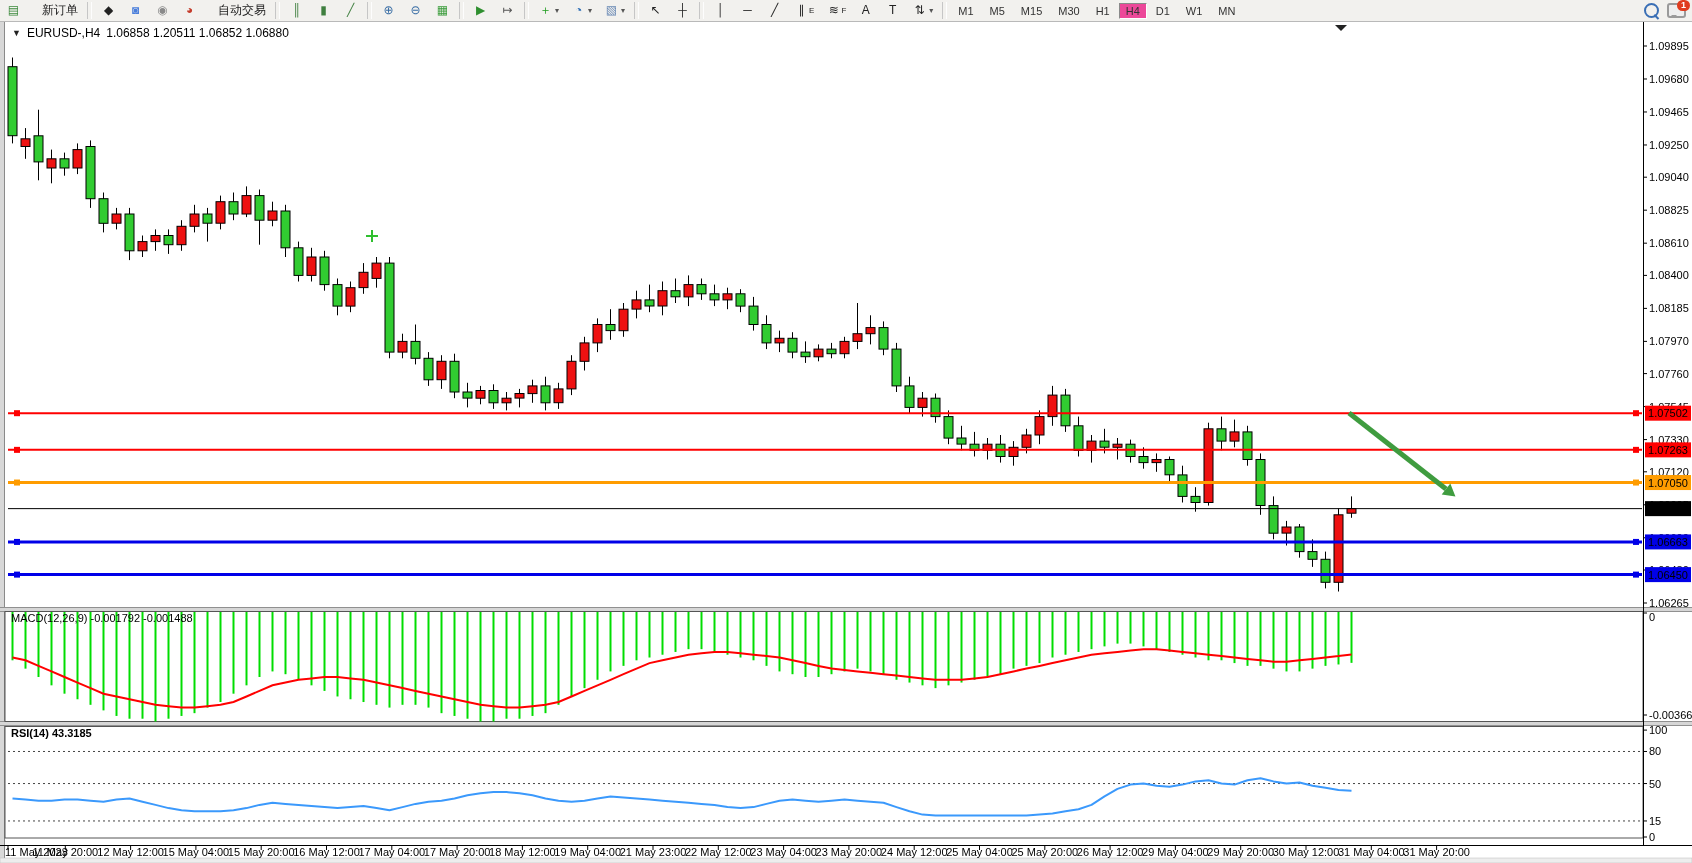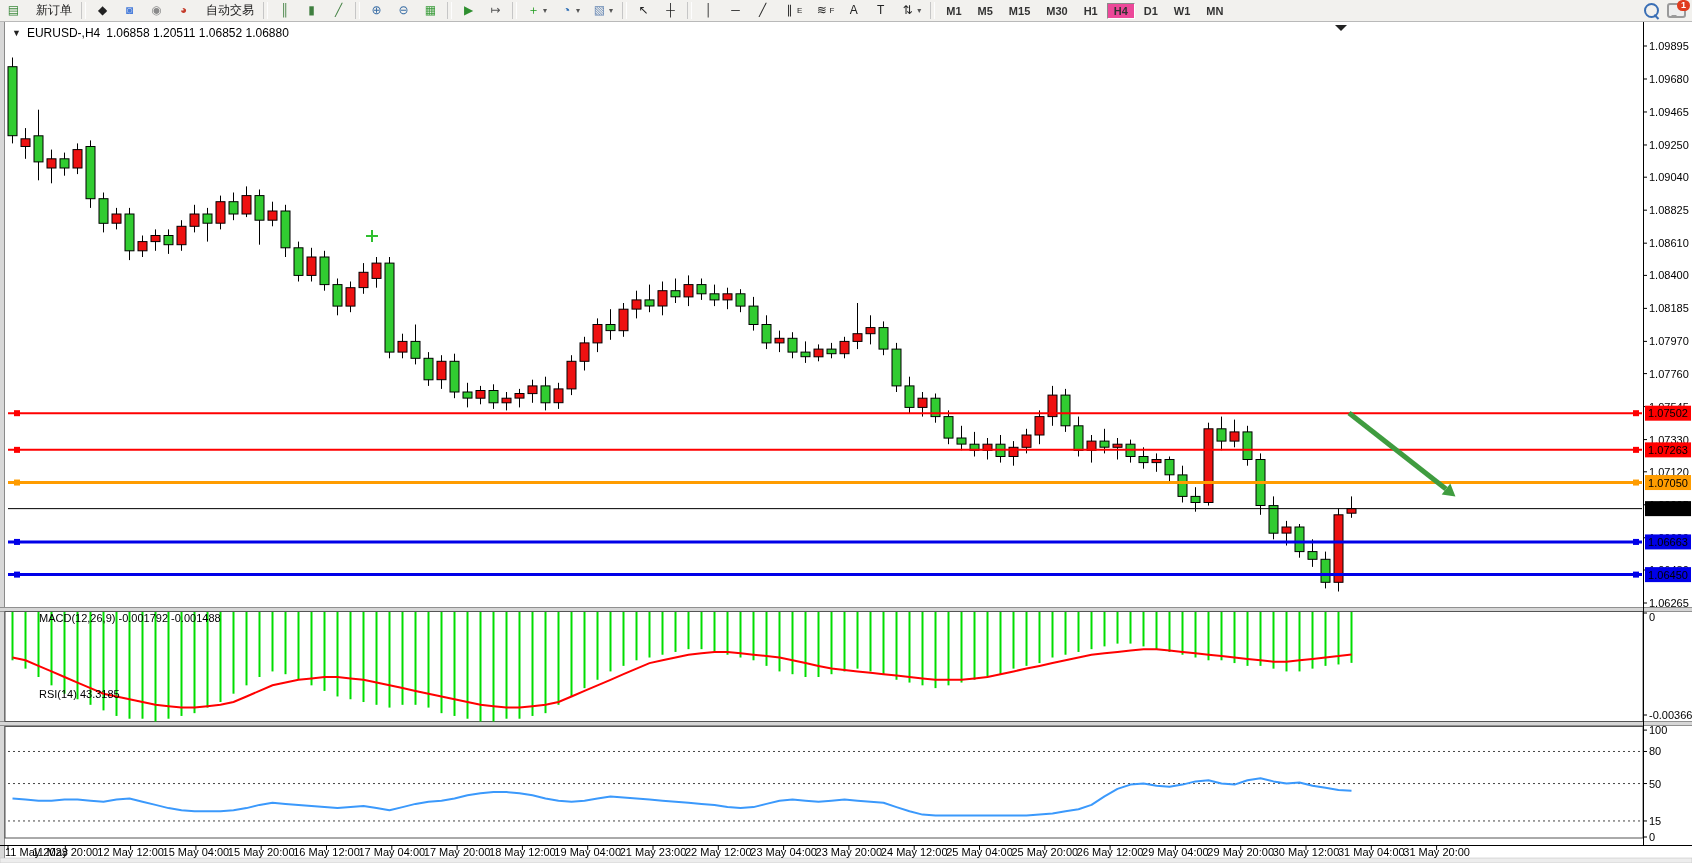--- a/index.html
+++ b/index.html
@@ -1,42 +1,42 @@
 <!DOCTYPE html>
 <html><head>
 <meta charset="utf-8">
 <style>
   html,body{margin:0;padding:0;width:1692px;height:863px;overflow:hidden;background:#fff;
     font-family:"Liberation Sans",sans-serif;}
   #toolbar{position:absolute;left:0;top:0;width:1692px;height:21px;background:#f2f1ee;
     border-bottom:1px solid #b9b9b9;display:flex;align-items:center;z-index:5;font-size:12px;color:#222;}
   .tb{display:flex;align-items:center;height:19px;padding:0 4px;margin:0 1px;border:1px solid transparent;cursor:default;}
   .tbi{display:inline-block;width:15px;text-align:center;font-size:12px;line-height:15px;}
-  .tbl{margin-left:15px;}
+  .tbl{margin-left:21px;}
   .dd{font-size:8px;color:#555;margin-left:2px;}
   .sub{font-size:8px;vertical-align:sub;}
   .sep{width:3px;height:17px;margin:0 3px;border-left:1px solid #c6c6c6;border-right:1px solid #fdfdfd;}
-  .tf{padding:1px 6px;margin:0 1px;font-size:11px;color:#333;border:1px solid transparent;font-weight:bold;}
+  .tf{padding:1px 6px;margin:0 1px;font-size:11px;color:#333;border:1px solid transparent;}
   .tf.active{background:#ec4899;border-color:#8a8a8a #ffffff #ffffff #8a8a8a;}
   #tb-right{margin-left:auto;display:flex;align-items:center;padding-right:6px;gap:8px;}
   .search-glass{position:relative;width:11px;height:11px;border:2px solid #3a6fb5;border-radius:50%;}
   .search-glass::after{content:"";position:absolute;left:9px;top:9px;width:6px;height:2px;background:#3a6fb5;
     transform:rotate(45deg);transform-origin:0 0;}
   .bubble{position:relative;width:15px;height:11px;border:2px solid #9a9a9a;border-radius:3px;background:#eee;}
   .bubble::after{content:"";position:absolute;left:2px;top:10px;border:3px solid transparent;border-top-color:#9a9a9a;}
   .badge{position:absolute;right:-6px;top:-5px;min-width:11px;height:11px;border-radius:6px;background:#e03c1e;
     color:#fff;font-size:9px;line-height:11px;text-align:center;font-weight:bold;padding:0 1px;}
   #chart-svg{position:absolute;left:0;top:0;z-index:1;}
   svg text{font-family:"Liberation Sans",sans-serif;font-size:11px;fill:#000;}
   .overlay{position:absolute;z-index:3;font-size:12px;color:#000;white-space:nowrap;}
   #chart-title{left:12px;top:26px;display:flex;align-items:center;gap:6px;}
   #chart-title .tri{font-size:9px;color:#222;}
-  .ind-label{font-size:11px;padding-left:28px;}
+  .ind-label{font-size:11px;}
   #macd-label{left:11px;top:612px;}
-  #rsi-label{left:11px;top:688px;}
+  #rsi-label{left:11px;top:727px;font-weight:bold;}
 </style>
 </head>
 <body>
 
 <svg id="chart-svg" width="1692" height="863" viewBox="0 0 1692 863">
     <rect x="0" y="21" width="1692" height="842" fill="#ffffff"></rect>
     <rect x="0" y="21" width="4" height="842" fill="#d8d8d8"></rect>
     <line x1="4.5" y1="21" x2="4.5" y2="863" stroke="#8a8a8a"></line>
     <line x1="0" y1="21.5" x2="1692" y2="21.5" stroke="#8a8a8a"></line>
     <rect x="0" y="858" width="1692" height="5" fill="#ededed" stroke="#bbb" stroke-width="0.5"></rect>

